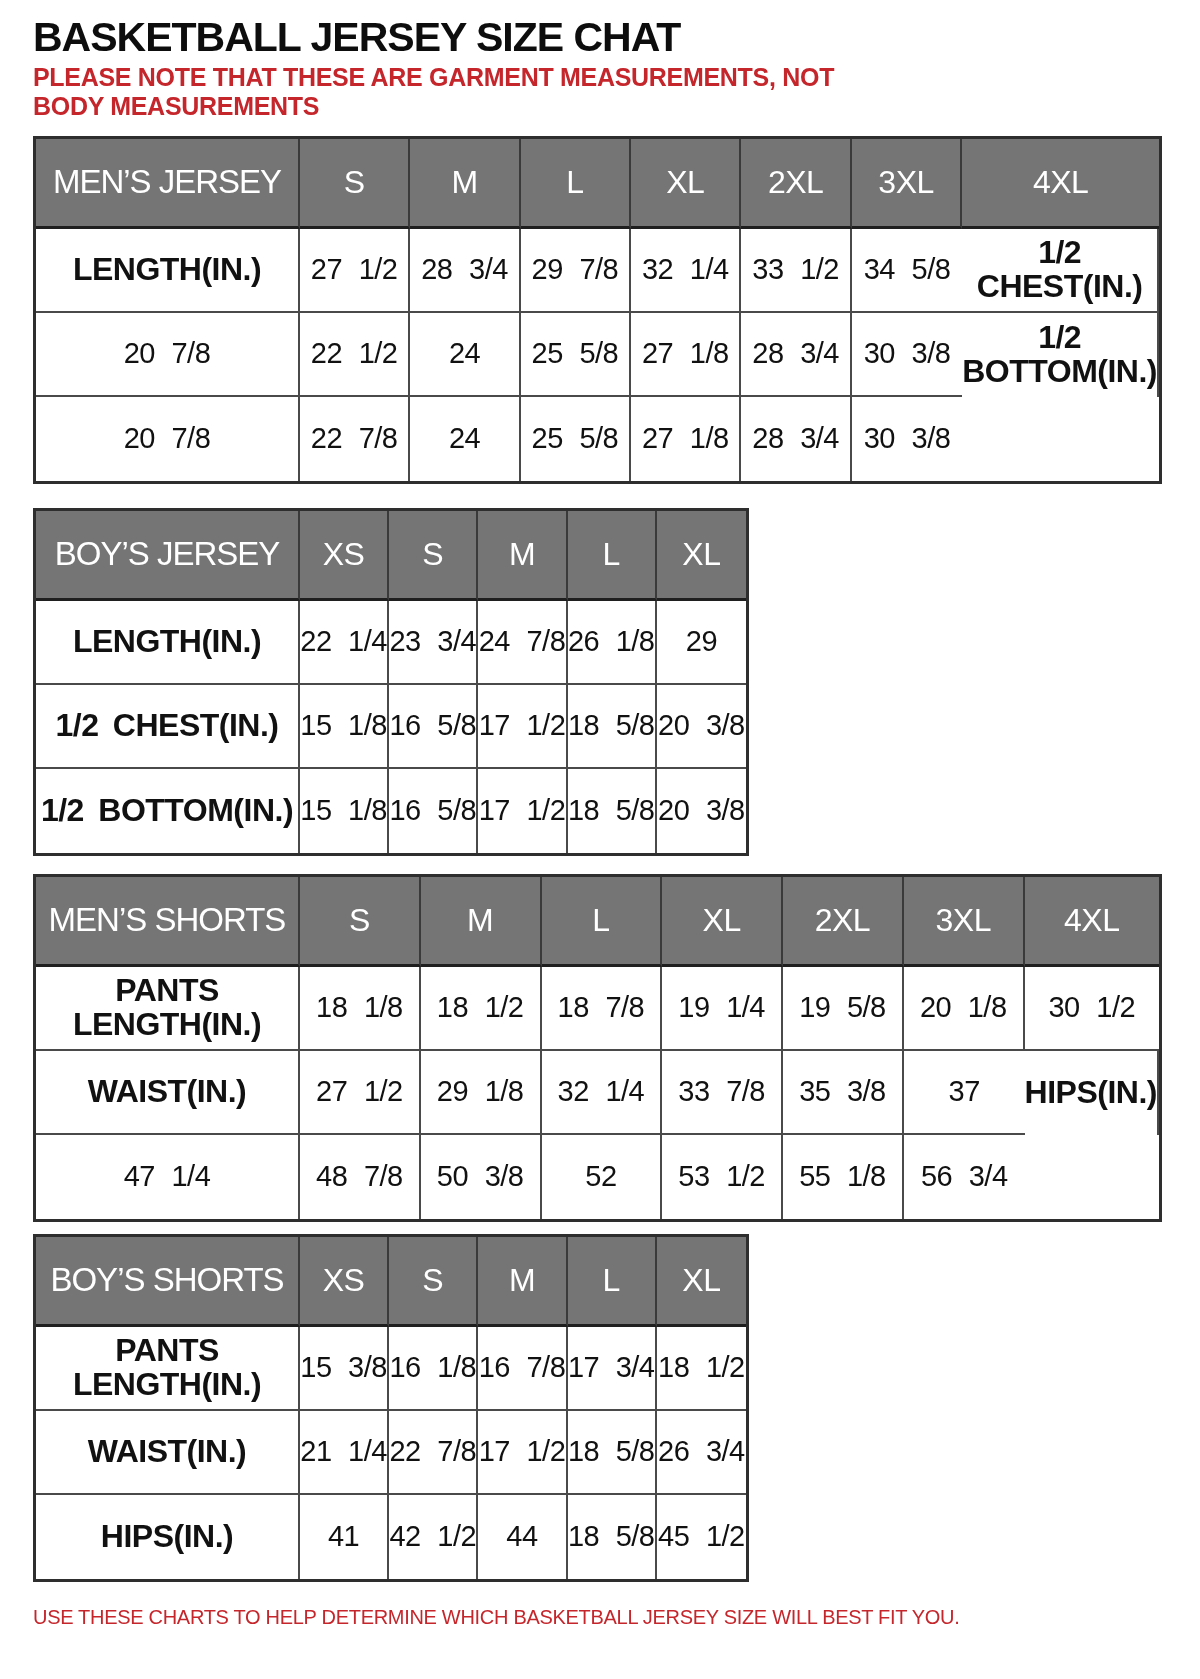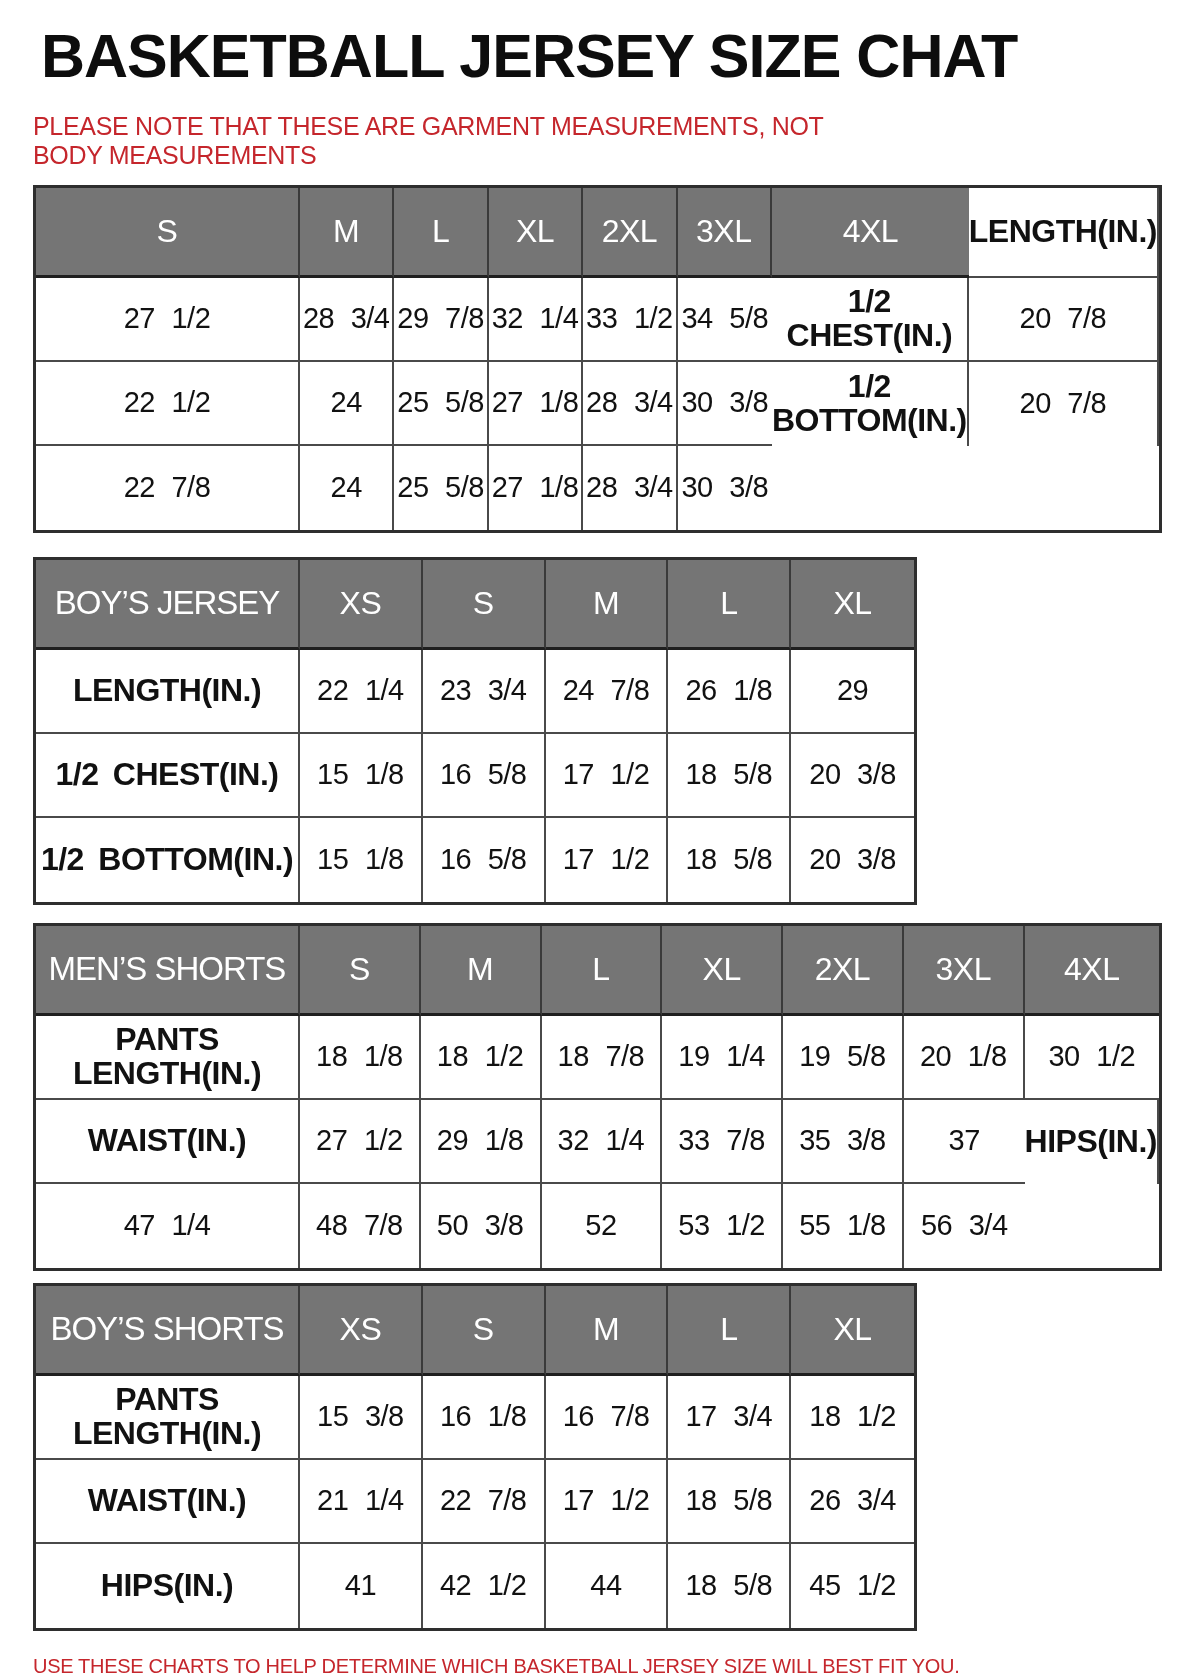--- a/index.html
+++ b/index.html
@@ -10,46 +10,46 @@
   }
   html,body{
     margin:0; padding:0;
     width:1200px; height:1679px;
     background:#ffffff;
     font-family:"Liberation Sans", sans-serif;
     overflow:hidden;
   }
   .page{ padding:16px 0 0 33px; }
   .title{
-    margin:8px;
-    font-size:61px;
+    margin:0;
+    font-size:41px;
     font-weight:bold;
     color:#0d0d0d;
     letter-spacing:-1px;
     line-height:1.05;
     white-space:nowrap;
   }
   .note{
-    margin-top:24px;
+    margin-top:4px;
     max-width:820px;
     color:var(--red);
-    font-weight:normal;
+    font-weight:bold;
     font-size:25px;
     line-height:1.17;
     letter-spacing:-0.3px;
   }
   .size-table{
     display:grid;
     grid-template-rows:90px repeat(3, 84px);
     border:3px solid var(--border-dark);
     background:#ffffff;
     box-sizing:border-box;
   }
   .size-table.wide{ width:1129px; }
-  .size-table.narrow{ width:884px; }
+  .size-table.narrow{ width:716px; }
   .tbl-gap-1{ margin-top:14px; }
   .tbl-gap-2{ margin-top:24px; }
   .tbl-gap-3{ margin-top:18px; }
   .tbl-gap-4{ margin-top:12px; }
   .cell{
     display:flex;
     align-items:center;
     justify-content:center;
     border-right:2px solid var(--border);
     border-bottom:2px solid var(--border);
@@ -91,20 +91,21 @@
   }
 </style>
 </head>
 <body>
 
 <div class="page">
   <h1 class="title">BASKETBALL JERSEY SIZE CHAT</h1>
   <div class="note">PLEASE NOTE THAT THESE ARE GARMENT MEASUREMENTS, NOT BODY MEASUREMENTS</div>
   <div id="tables">
       <div class="size-table wide tbl-gap-1" style="grid-template-columns: 264px repeat(7, 1fr);">
+        <div class="cell hdr rowhead">MEN’S JERSEY</div>
         <div class="cell hdr">S</div>
         <div class="cell hdr">M</div>
         <div class="cell hdr">L</div>
         <div class="cell hdr">XL</div>
         <div class="cell hdr">2XL</div>
         <div class="cell hdr">3XL</div>
         <div class="cell hdr last-col">4XL</div>
         <div class="cell label">LENGTH(IN.)</div>
         <div class="cell value">27 1/2</div>
         <div class="cell value">28 3/4</div>

